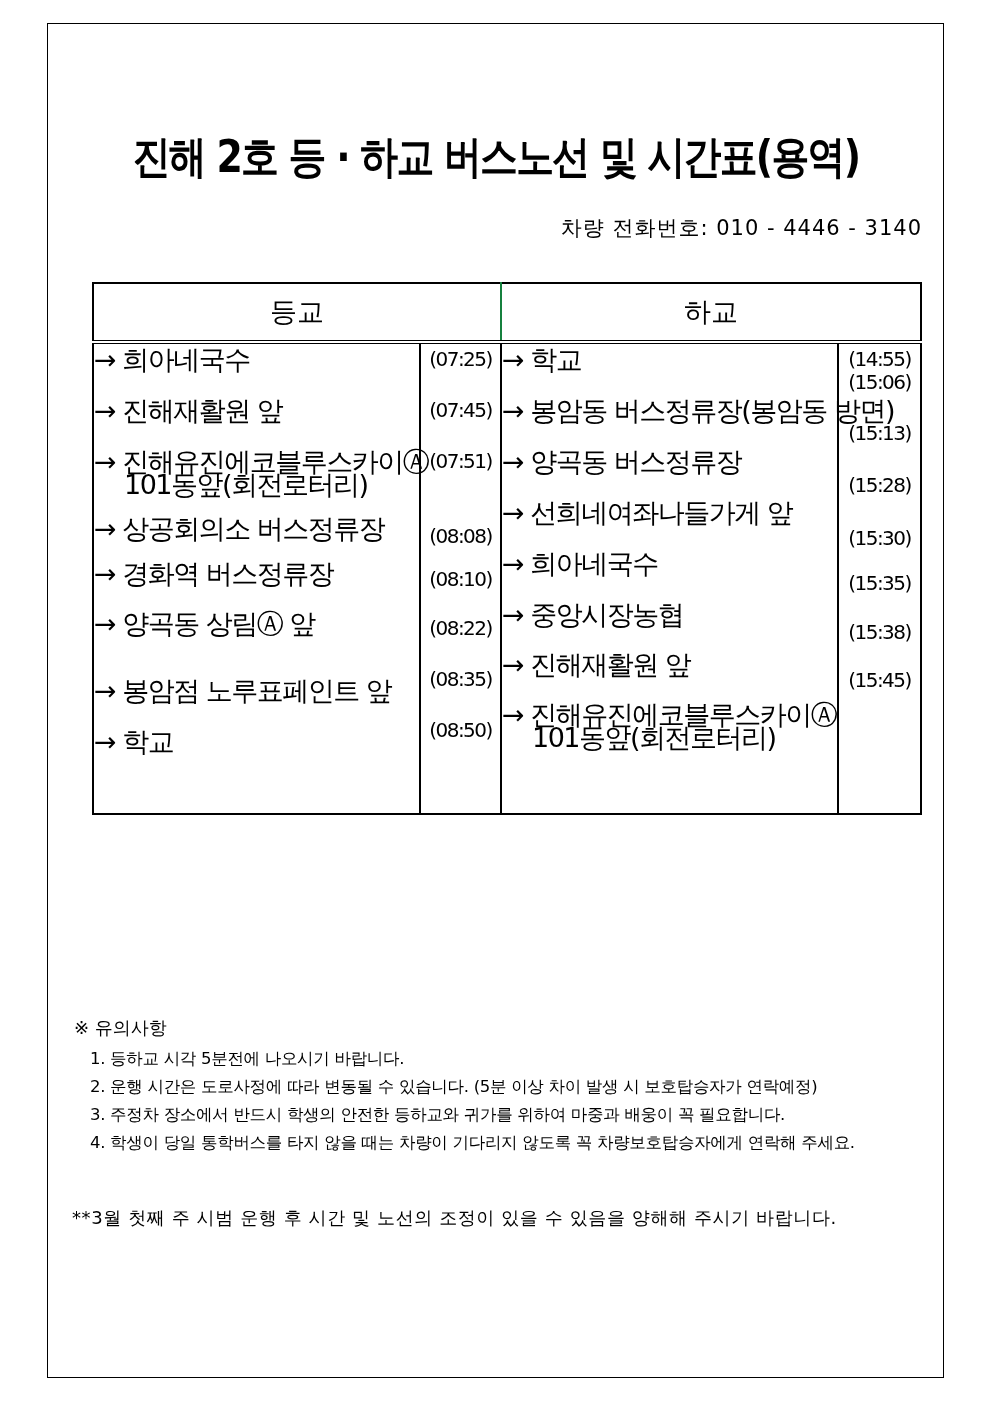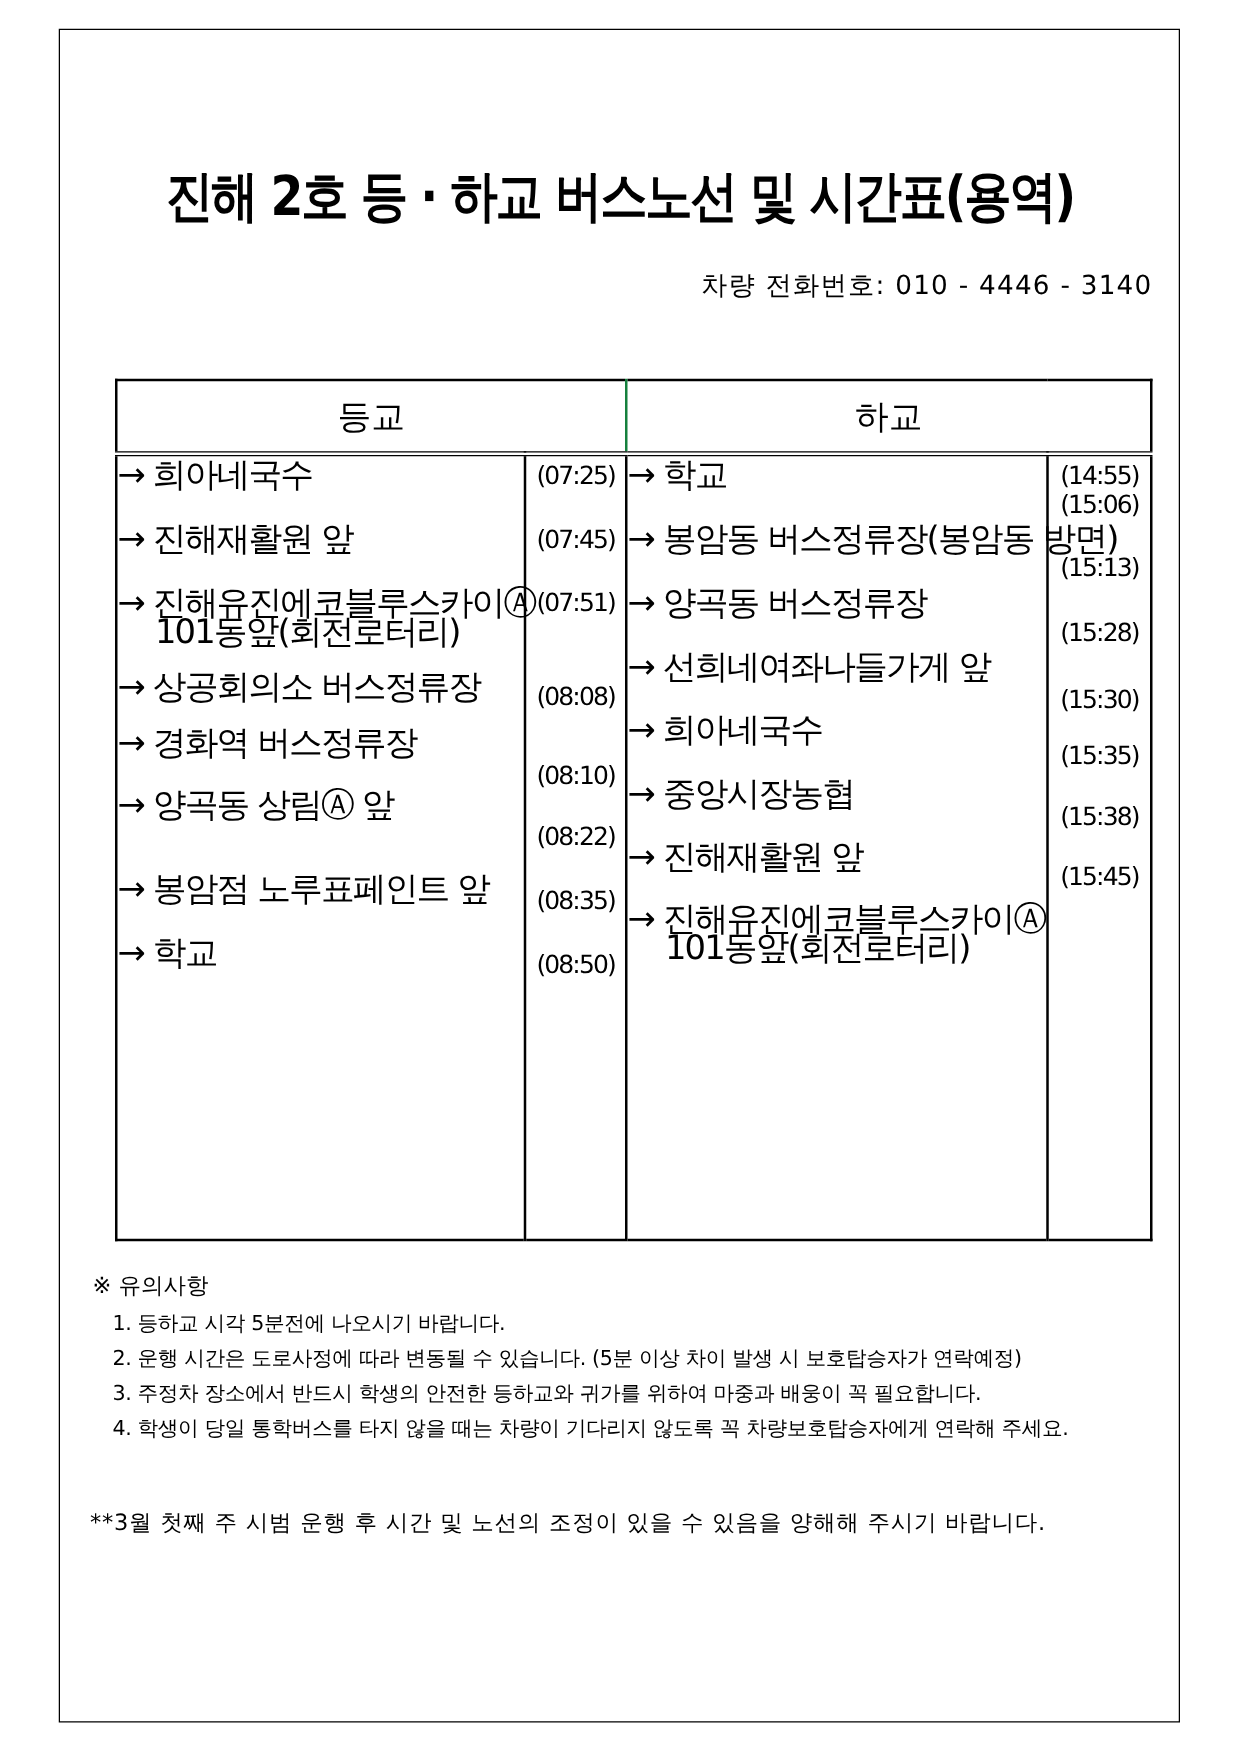--- a/index.html
+++ b/index.html
@@ -1,21 +1,21 @@
 <!DOCTYPE html>
 <html><head>
 <meta charset="utf-8">
 <style>
   html,body{margin:0;padding:0;background:#fff;}
   body{width:992px;height:1403px;position:relative;font-family:"DejaVu Sans","Liberation Sans",sans-serif;color:#000;overflow:hidden;}
   .frame{position:absolute;left:47px;top:23px;width:897px;height:1355px;border:1.5px solid #000;box-sizing:border-box;}
   .title{position:absolute;left:0;width:992px;top:128px;text-align:center;font-size:44px;font-weight:bold;letter-spacing:-2px;transform:scaleX(0.86);transform-origin:center;}
   .phone{position:absolute;right:70px;top:214px;font-size:21px;letter-spacing:1px;white-space:pre;}
   .phone span{white-space:pre;}
-  table.tt{position:absolute;left:92px;top:303px;width:828px;height:690px;border-collapse:collapse;border:2.5px solid #000;table-layout:fixed;}
+  table.tt{position:absolute;left:92px;top:282px;width:828px;height:533px;border-collapse:collapse;border:2.5px solid #000;table-layout:fixed;}
   table.tt th{height:54px;font-size:27px;font-weight:normal;border-left:2px solid #15803d;border-bottom:4px double #000;}
   table.tt td{vertical-align:top;border-left:2px solid #000;padding:0;}
   .stops{padding:0;margin:0;list-style:none;}
   .stops li{font-size:27px;letter-spacing:-1.5px;white-space:nowrap;line-height:23px;}
   .times li{font-size:20px;letter-spacing:-1.5px;text-align:center;line-height:23px;}
   .notes{position:absolute;left:74px;top:1016px;font-size:16.5px;}
   .notes .hdr{font-size:18px;margin-bottom:8px;}
   .notes .item{margin-left:16px;height:28px;letter-spacing:-0.3px;white-space:nowrap;}
   .footnote{position:absolute;left:72px;top:1206px;font-size:18px;letter-spacing:0.6px;white-space:nowrap;}
 </style>
@@ -55,21 +55,21 @@
           <li style="margin-top:44px">→ 봉암점 노루표페인트 앞</li>
           <li style="margin-top:28px">→ 학교</li>
         </ul>
       </td>
       <td>
         <ul class="stops times">
           <li style="margin-top:4px">(07:25)</li>
           <li style="margin-top:28px">(07:45)</li>
           <li style="margin-top:28px">(07:51)</li>
           <li style="margin-top:52px">(08:08)</li>
-          <li style="margin-top:40px">(08:10)</li>
+          <li style="margin-top:20px">(08:10)</li>
           <li style="margin-top:26px">(08:22)</li>
           <li style="margin-top:28px">(08:35)</li>
           <li style="margin-top:28px">(08:50)</li>
         </ul>
       </td>
       <td>
         <ul class="stops">
           <li style="margin-top:4px">→ 학교</li>
           <li style="margin-top:28px">→ 봉암동 버스정류장(봉암동 방면)</li>
           <li style="margin-top:28px">→ 양곡동 버스정류장</li>

